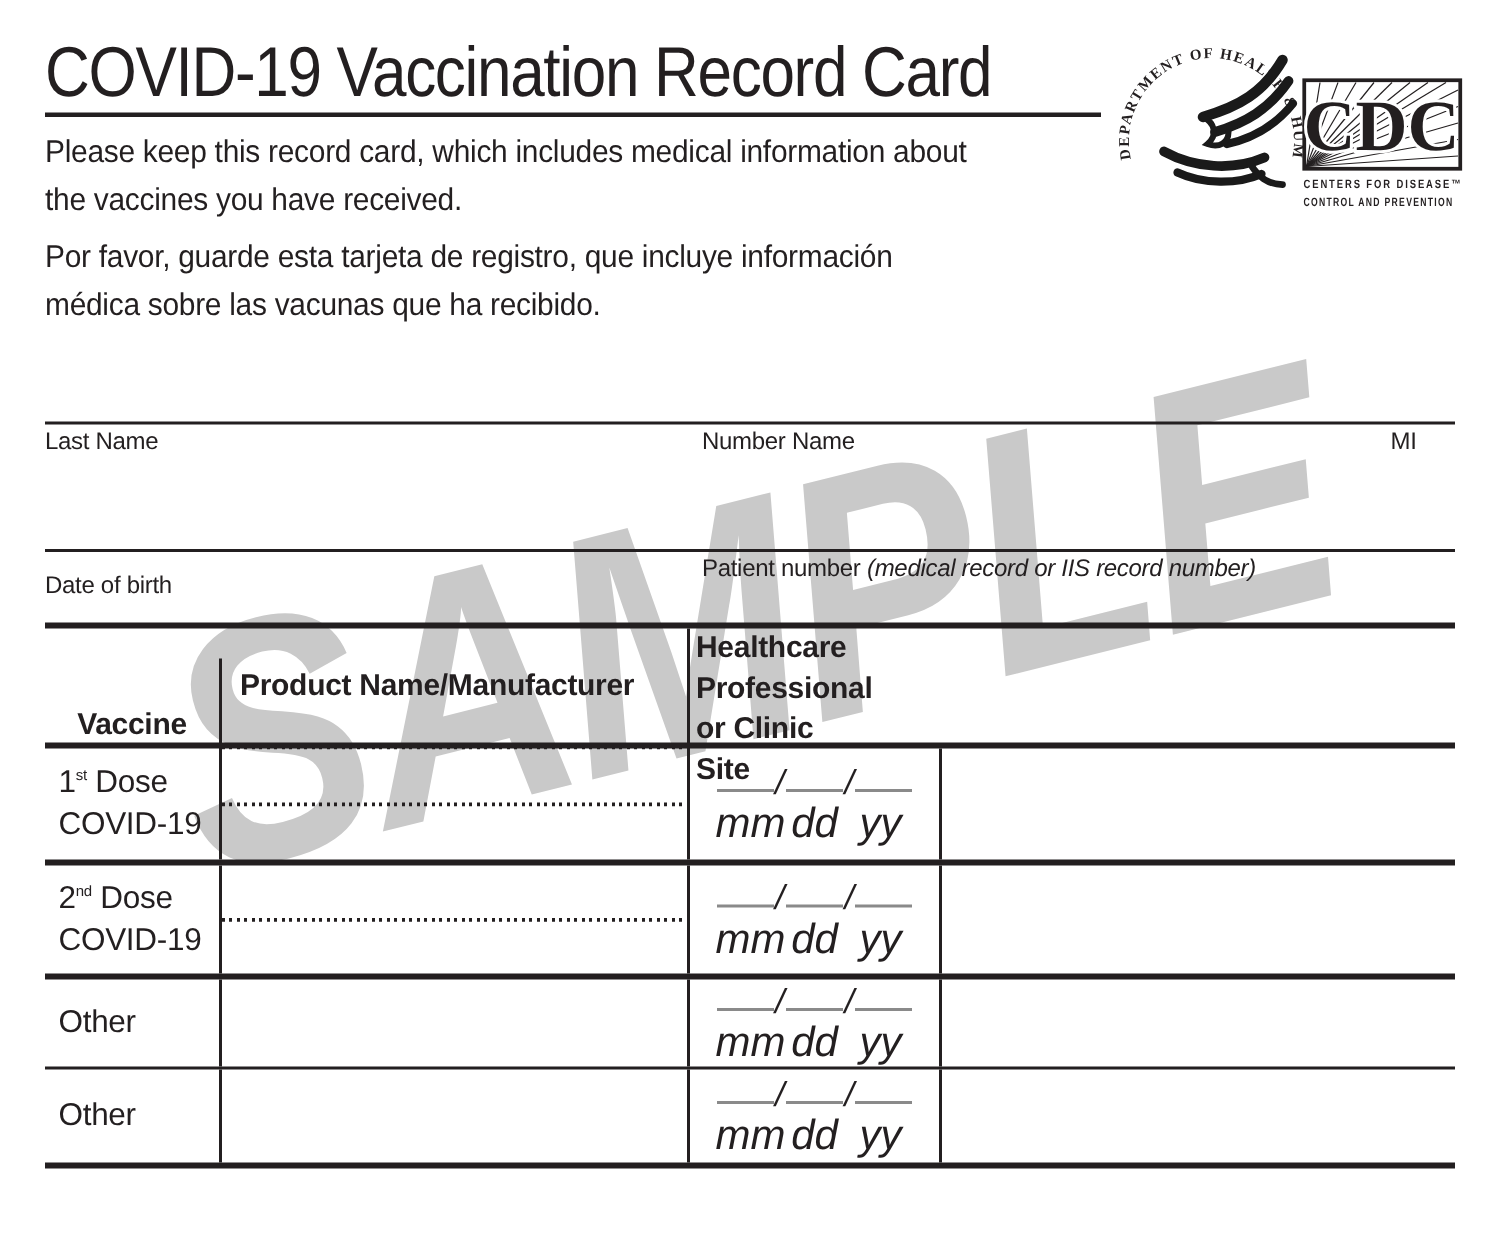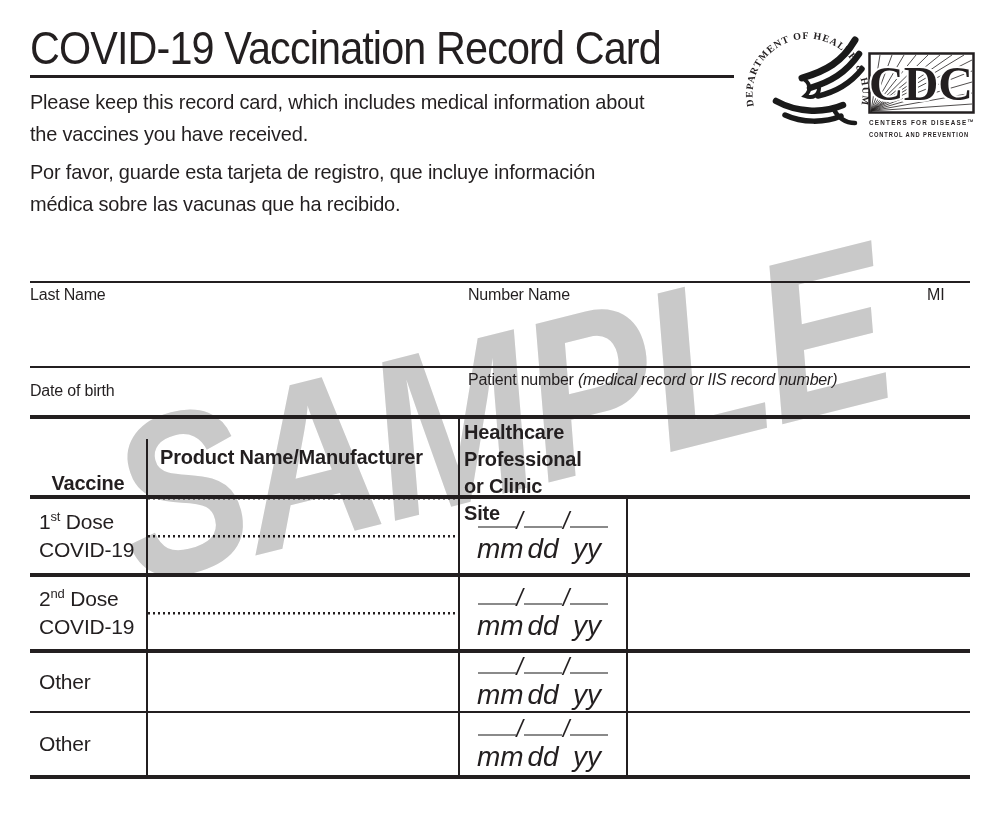--- a/index.html
+++ b/index.html
@@ -53,21 +53,21 @@
   .hcell{font-weight:bold;font-size:20px;letter-spacing:-0.2px;}
   .hc1,.hc3{display:flex;align-items:center;justify-content:center;text-align:center;margin-top:20px;}
   .hc2{display:flex;flex-direction:column;justify-content:space-evenly;}
   .hc2 .lbl{padding-left:12px;}
   .hc4{display:flex;align-items:center;padding-left:4px;padding-right:60px;line-height:1.35;}
   .dotline{height:3px;width:100%;
     background-image:repeating-linear-gradient(90deg,#231f20 0 2px,transparent 2px 5px);
     background-size:100% 2.5px;background-repeat:no-repeat;background-position:0 0;}
   .c1{display:flex;flex-direction:column;justify-content:center;padding-left:9px;
       font-size:21px;line-height:1.35;letter-spacing:-0.2px;}
-  .c1 sup{font-size:13px;line-height:0;}
+  .c1 sup{font-size:10px;line-height:0;}
   .c2 .mid-dot{position:absolute;left:0;right:0;top:50%;margin-top:-1px;}
   .c3{display:flex;flex-direction:column;align-items:center;justify-content:center;}
   .date-blanks{display:flex;align-items:flex-end;line-height:1;}
   .date-blanks .seg{display:inline-block;width:38px;height:2px;background:#8a8a8a;margin-bottom:3px;}
   .date-blanks .sl{font-size:23px;font-style:italic;margin:0 1px;position:relative;top:2px;}
   .date-units{display:flex;font-style:italic;font-size:28px;margin-top:2px;}
   .date-units span{width:44px;text-align:center;}
 </style>
 </head>
 <body>

